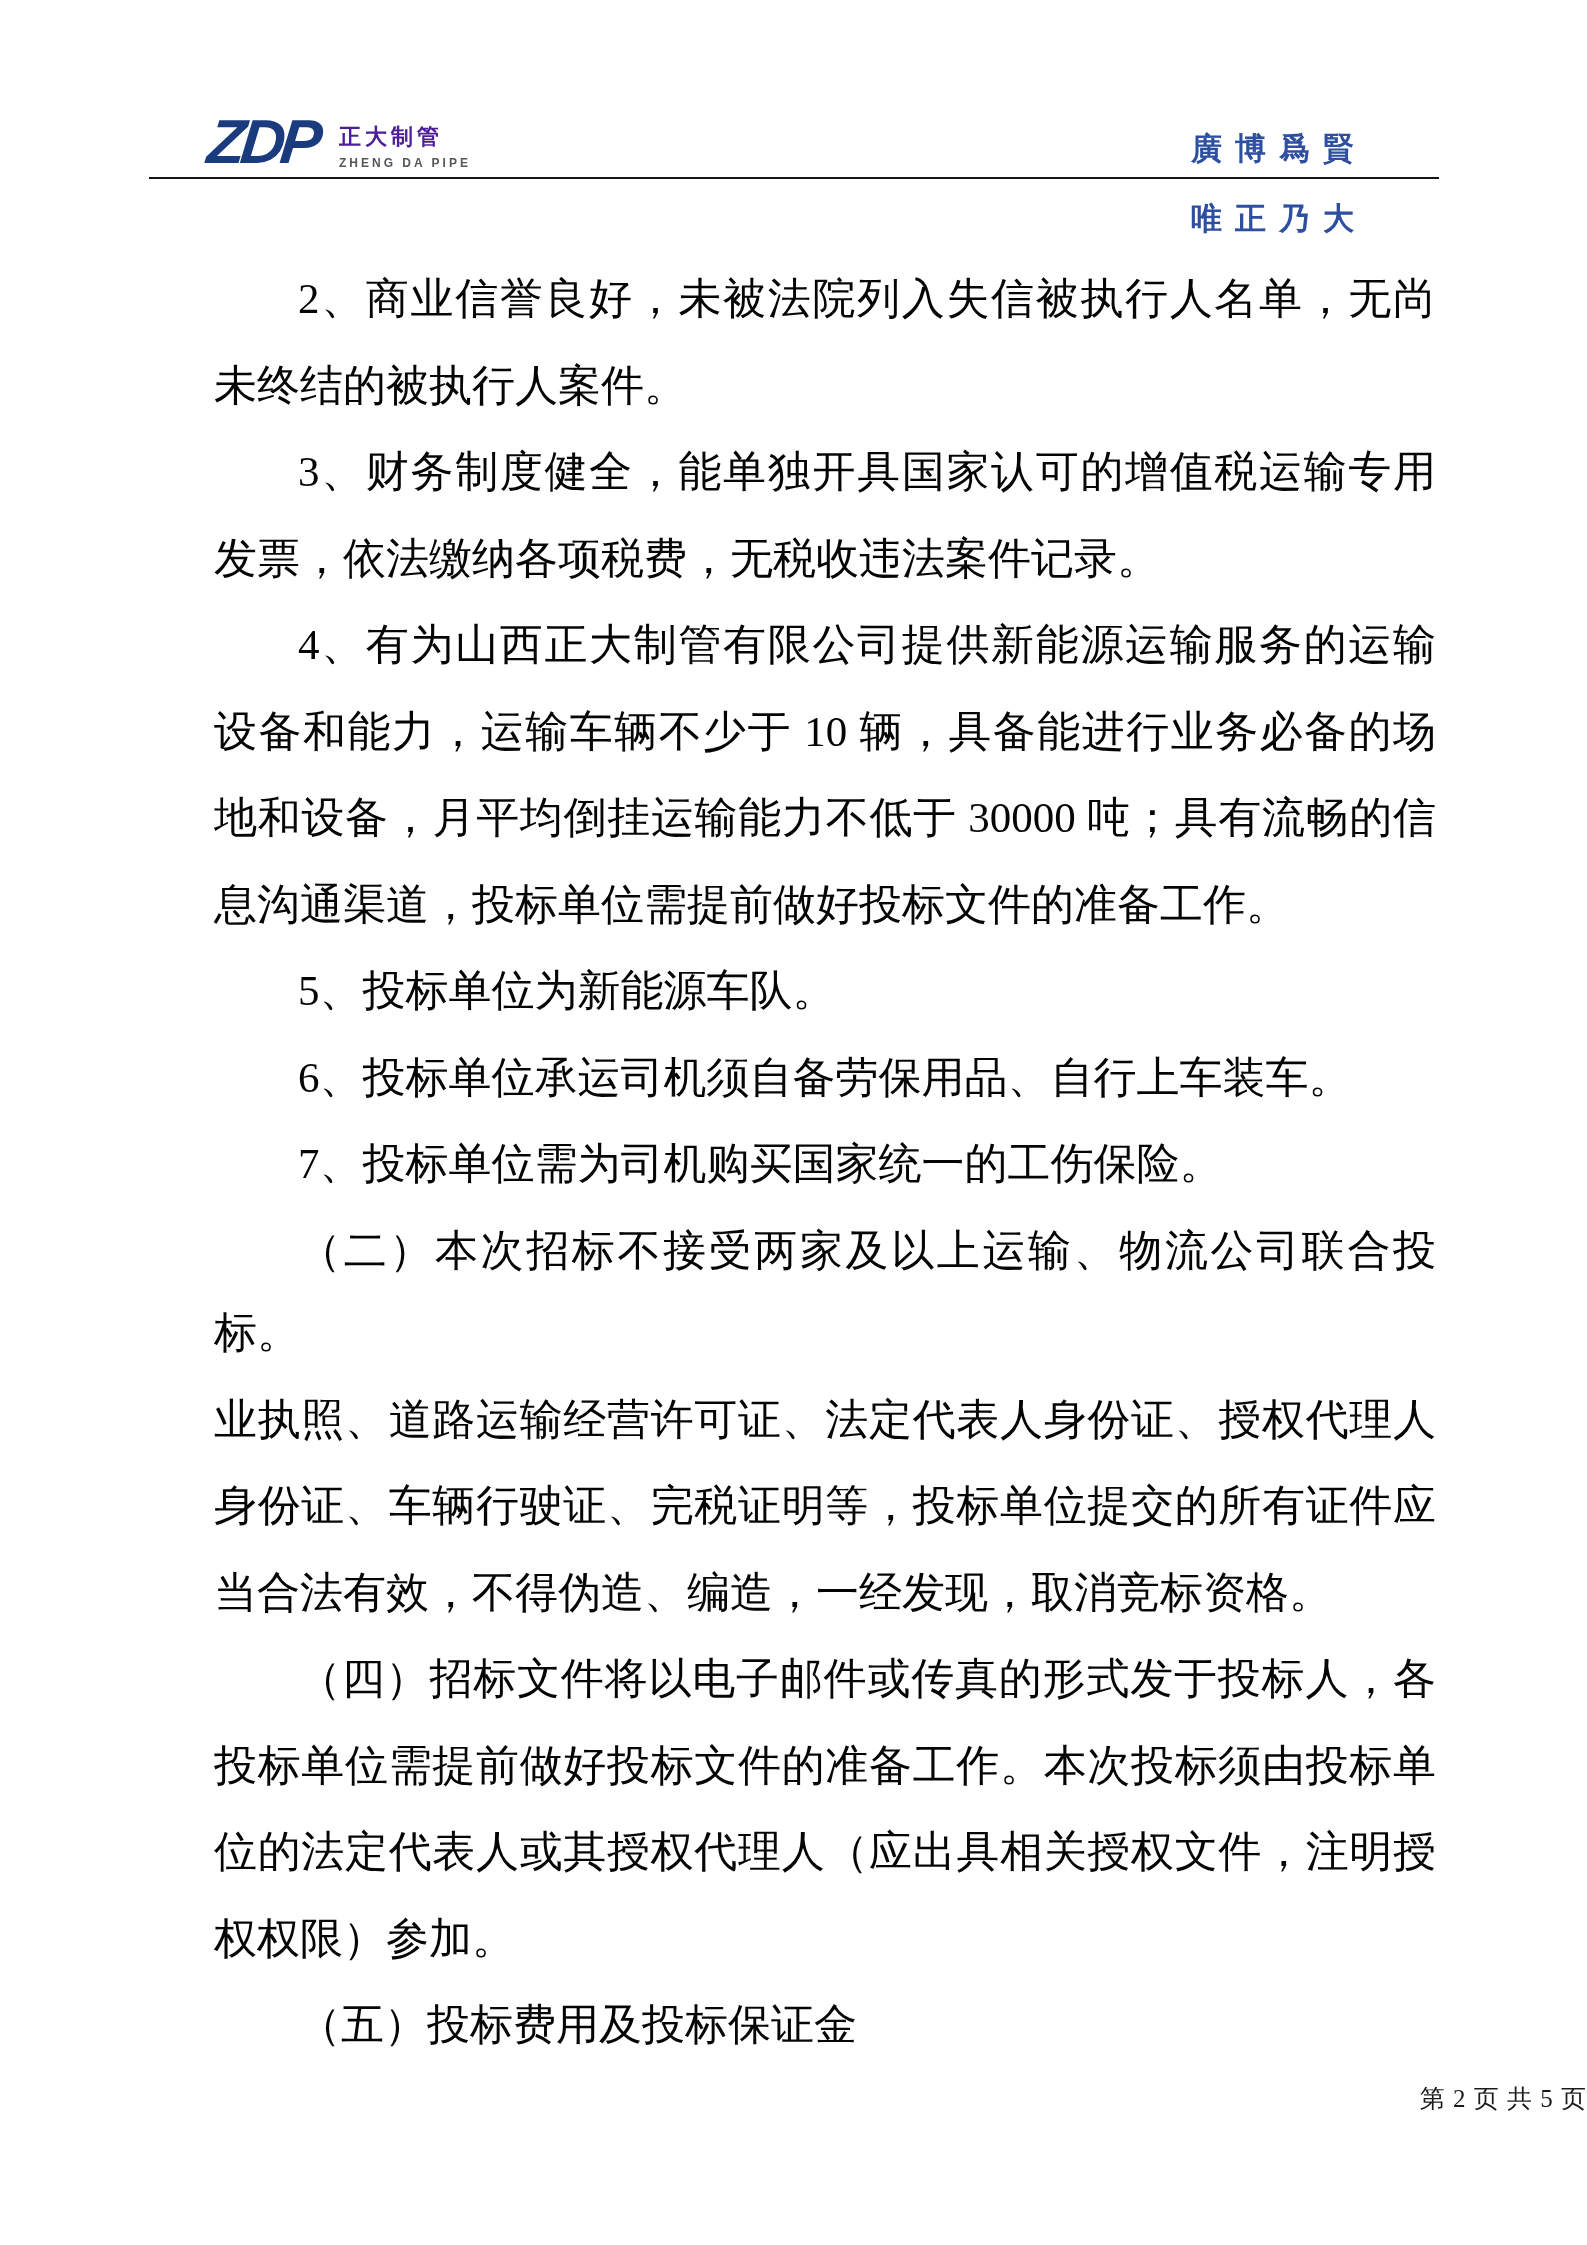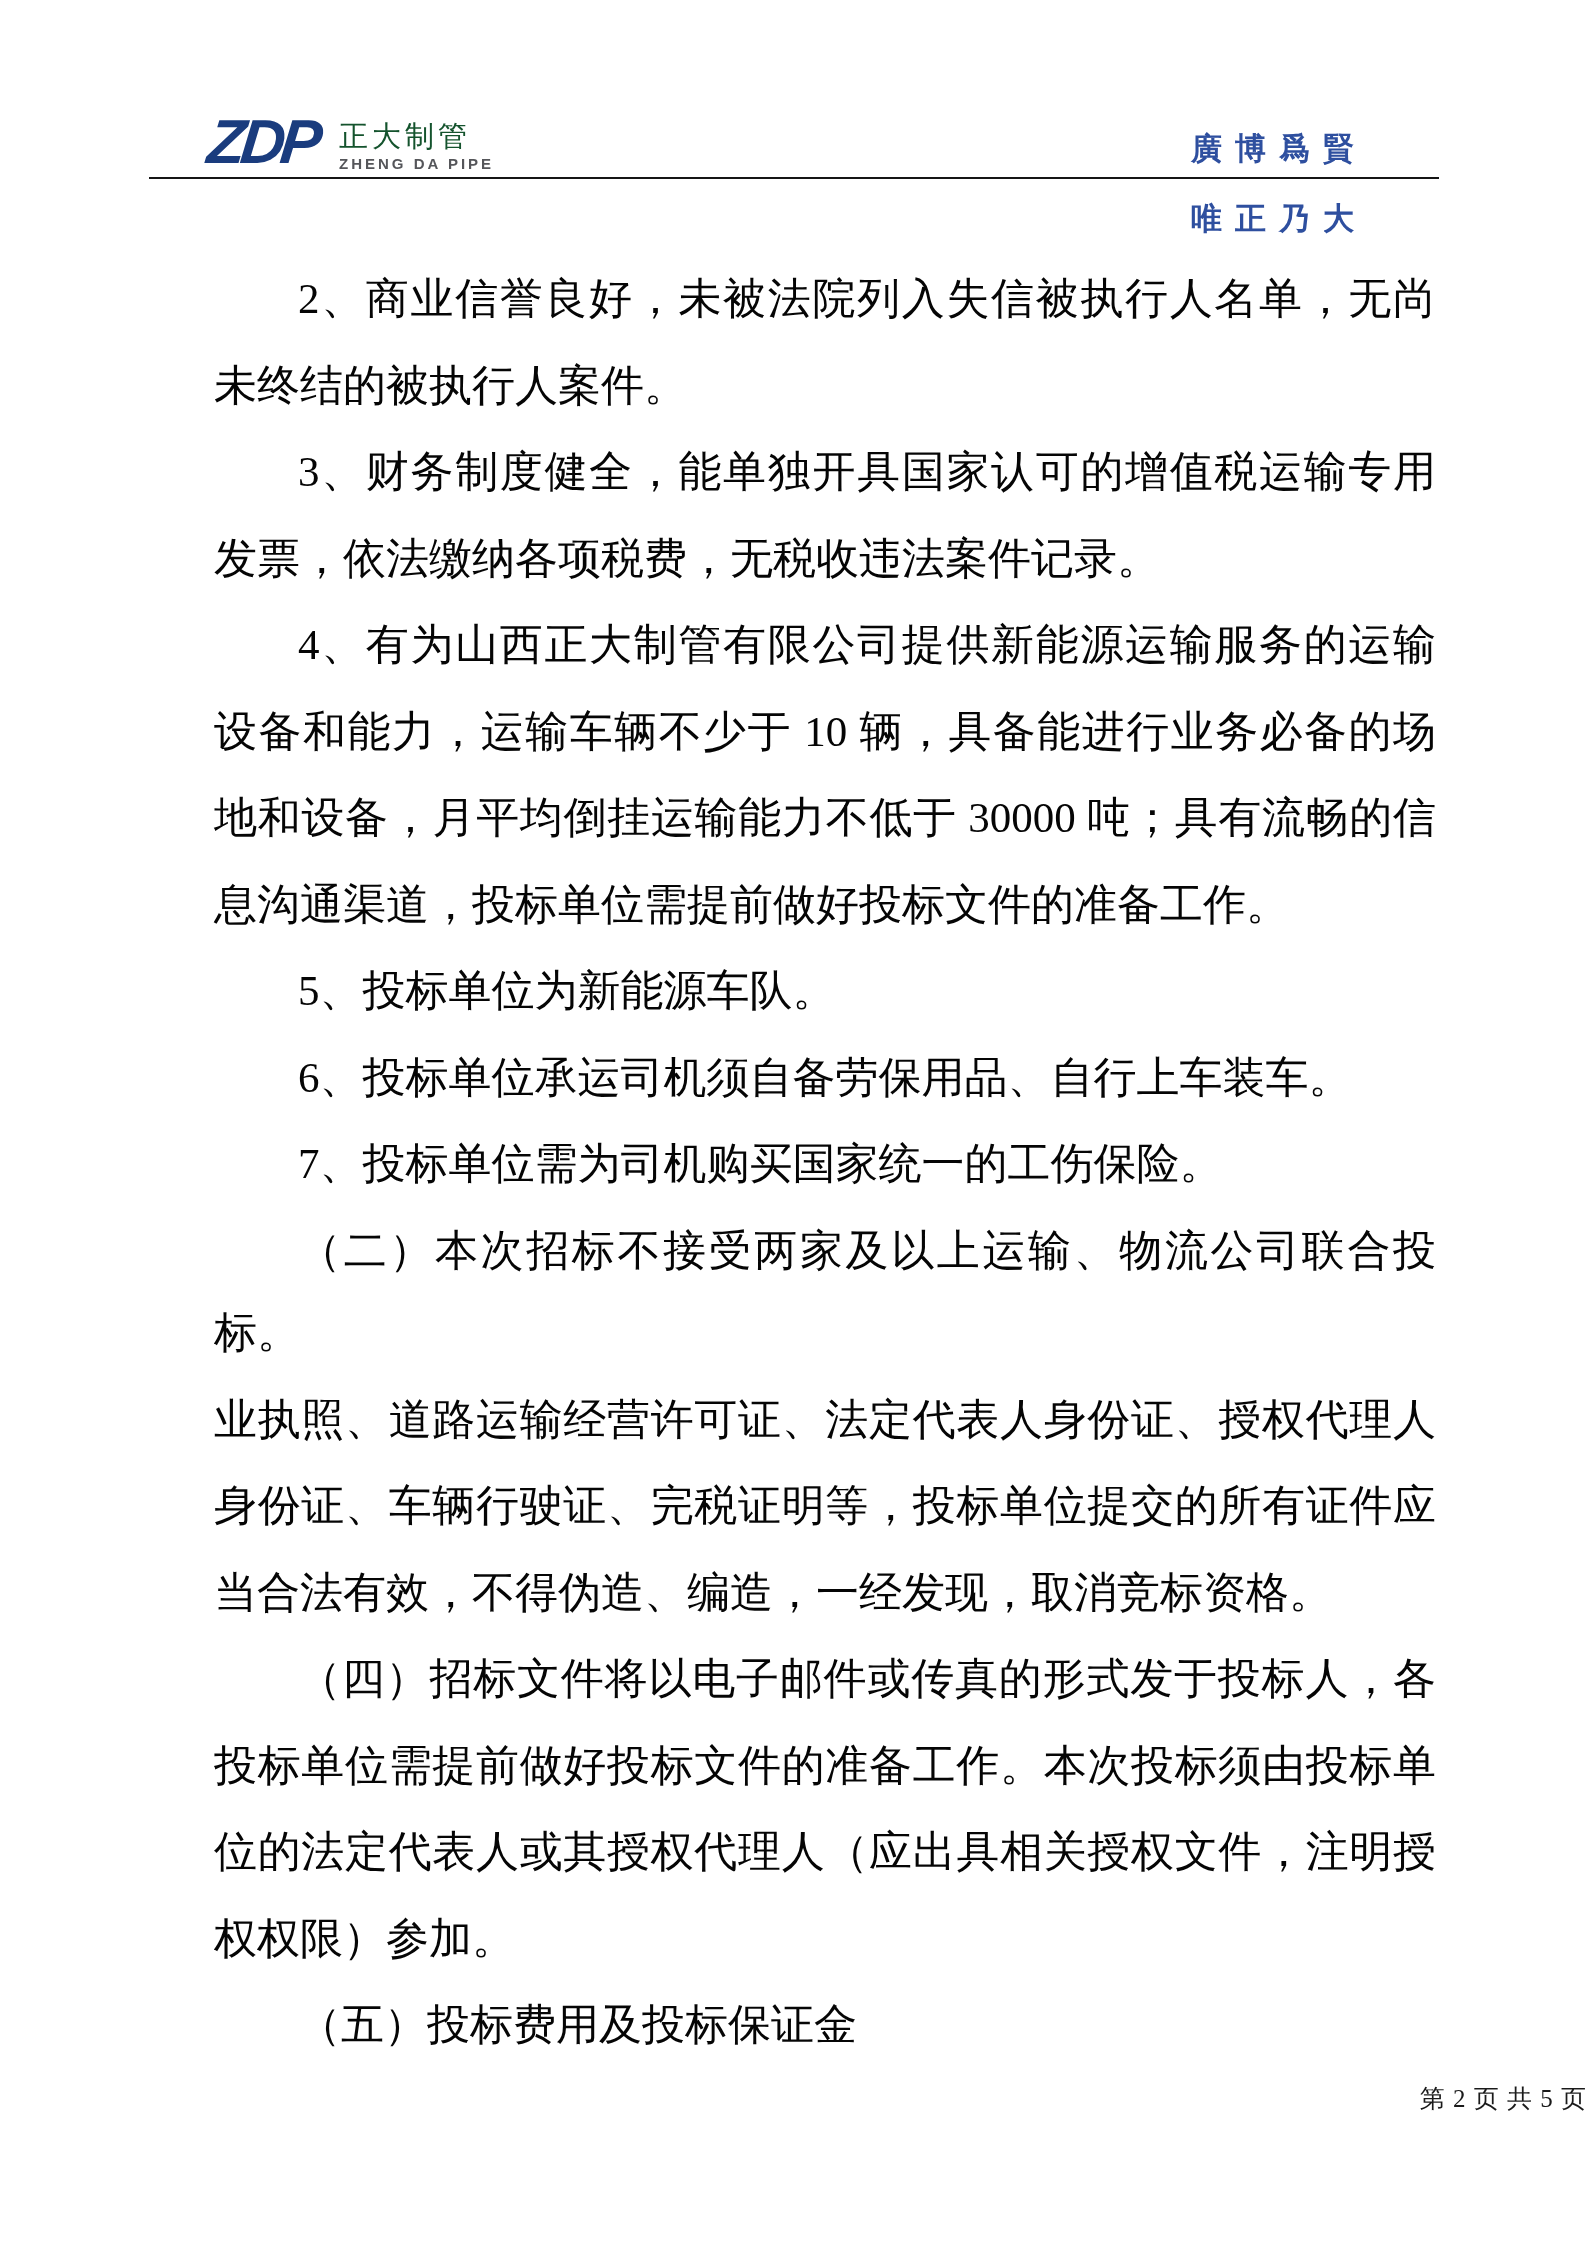--- a/index.html
+++ b/index.html
@@ -33,30 +33,30 @@
     transform: skewX(-6deg);
   }
   .logo-names {
     display: flex;
     flex-direction: column;
     margin-left: 22px;
     margin-top: 2px;
   }
   .logo-cn {
     font-family: "Liberation Sans", "DejaVu Sans", sans-serif;
-    font-weight: normal;
-    font-size: 29px;
+    font-weight: bold;
+    font-size: 22px;
     line-height: 33px;
     letter-spacing: 4px;
-    color: #14532d;
+    color: #4c1d95;
   }
   .logo-en {
     font-family: "Liberation Sans", "DejaVu Sans", sans-serif;
     font-weight: bold;
-    font-size: 15px;
+    font-size: 12px;
     line-height: 15px;
     letter-spacing: 3px;
     color: #55565a;
     margin-top: 3px;
   }
   .slogan {
     position: absolute;
     right: 220px;
     top: 132px;
     display: flex;

